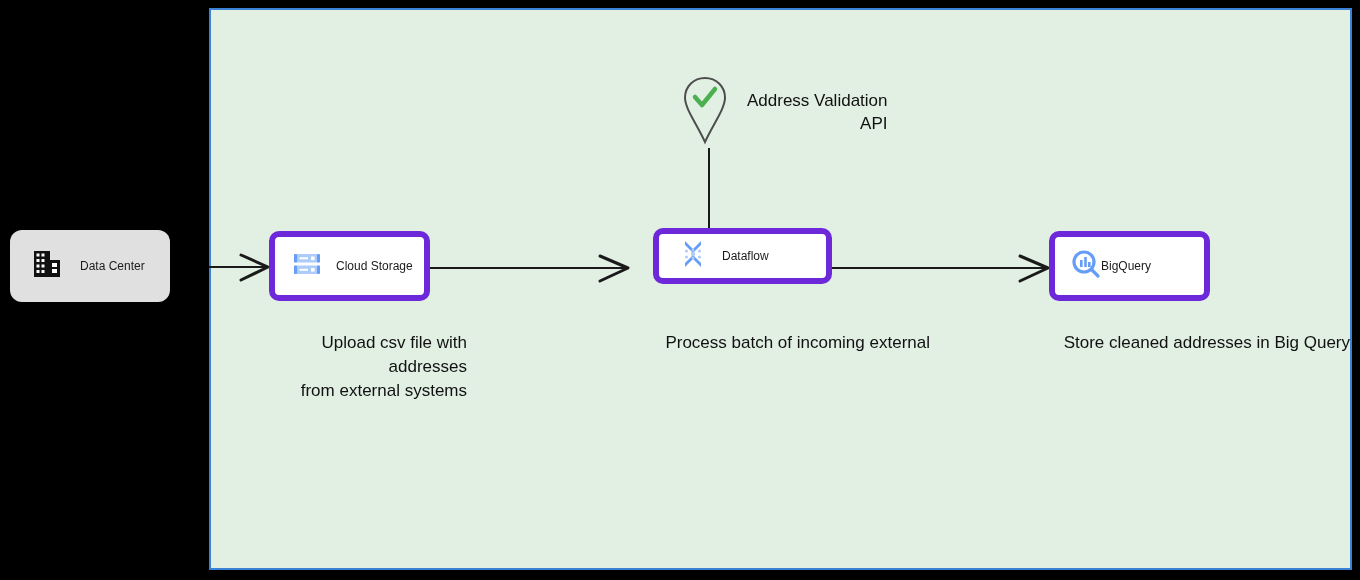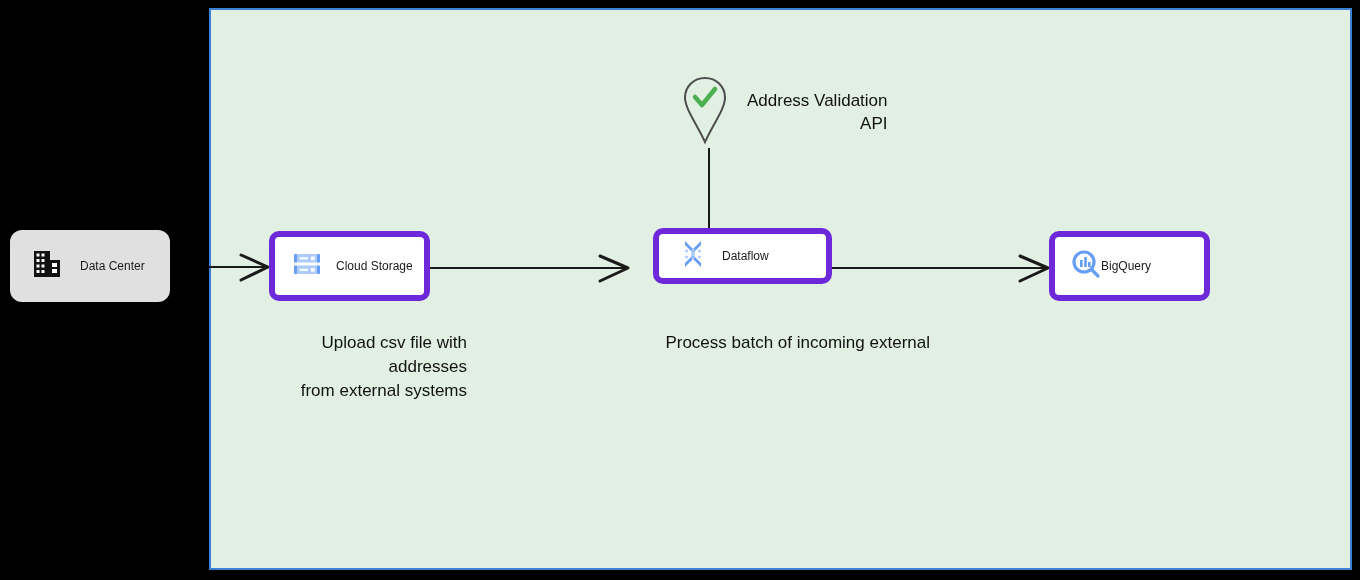--- a/index.html
+++ b/index.html
@@ -247,14 +247,15 @@
         </g>
         <line x1="20.5" y1="20.5" x2="27" y2="27" stroke="#669df6" stroke-width="3.2" stroke-linecap="round"></line>
       </svg>
     </span>
     <span class="node-label">BigQuery</span>
   </div>
 
   <div class="caption" id="caption-storage">Upload csv file with addresses
 from external systems</div>
   <div class="caption" id="caption-dataflow">Process batch of incoming external</div>
+  <div class="caption" id="caption-bigquery">Store cleaned addresses in Big Query</div>
 
 </div>
 
 </body></html>

